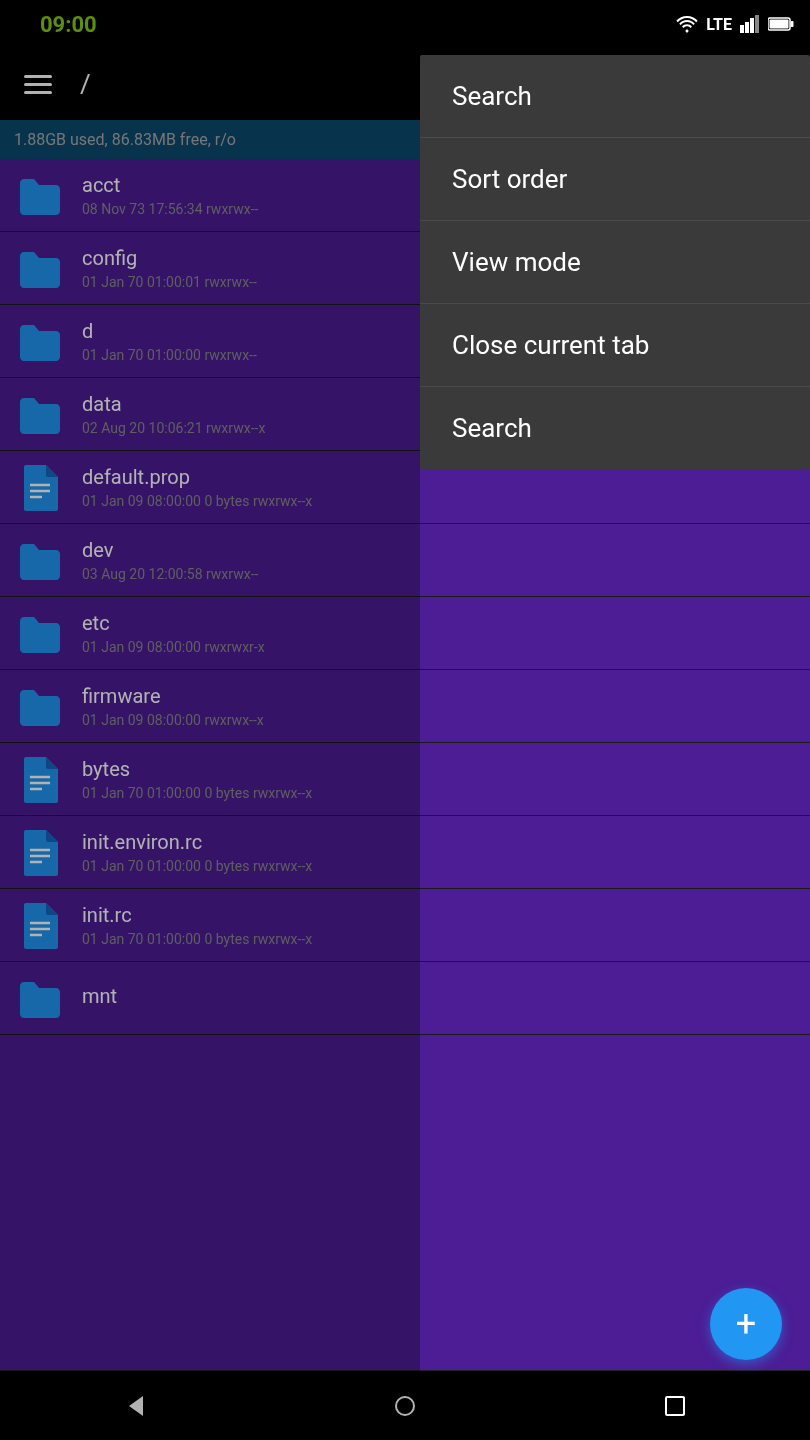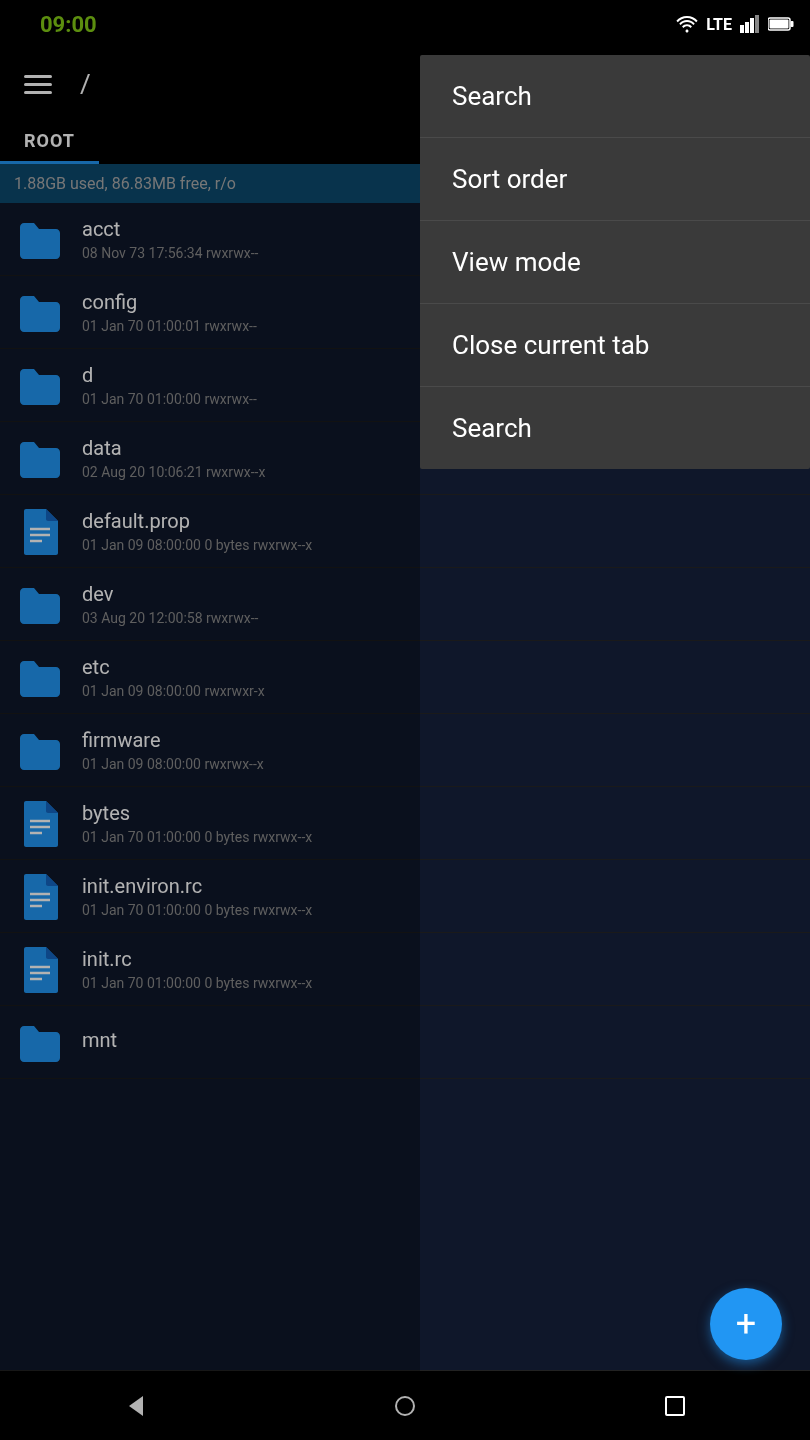--- a/index.html
+++ b/index.html
@@ -88,21 +88,21 @@
       padding: 10px 14px;
       font-size: 16px;
       color: #aaa;
       background: #0c4a6e;
     }
 
     
     .file-list {
       flex: 1;
       overflow-y: auto;
-      background: #0f172a;
+      background: #4c1d95;
     }
     .file-item {
       display: flex;
       align-items: center;
       padding: 10px 14px;
       border-bottom: 1px solid #1a1a1a;
       cursor: pointer;
       min-height: 72px;
     }
     .file-icon {
@@ -249,25 +249,20 @@
 
   <div class="toolbar">
     <div class="hamburger">
       <span></span>
       <span></span>
       <span></span>
     </div>
     <span class="path-text">/</span>
   </div>
 
-  <div class="tab-bar">
-    <div class="tab-root">
-      <span>ROOT</span>
-    </div>
-  </div>
 
   <div class="storage-info">1.88GB used, 86.83MB free, r/o</div>
 
   <div class="file-list" id="file-list-container">
   <div class="file-item">
         <div class="file-icon">
           <svg class="folder-svg" viewBox="0 0 48 40" fill="#2196F3" xmlns="http://www.w3.org/2000/svg">
       <path d="M4 8C4 5.79 5.79 4 8 4H18L23 10H40C42.21 10 44 11.79 44 14V36C44 38.21 42.21 40 40 40H8C5.79 40 4 38.21 4 36V8Z"></path>
     </svg>
         </div>

